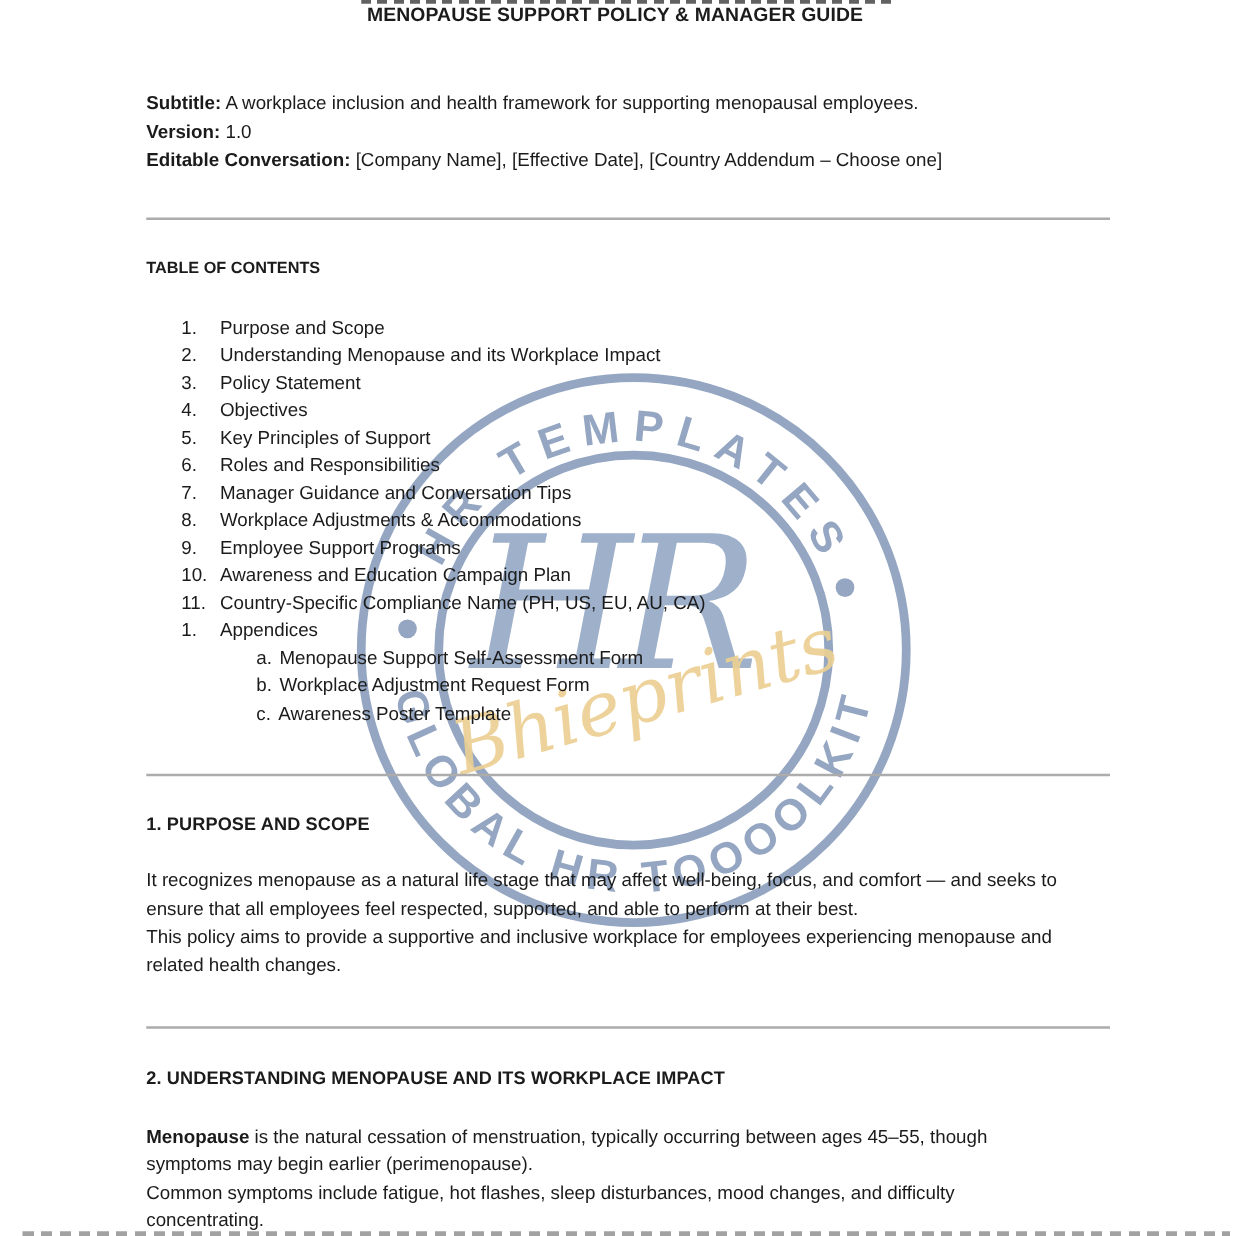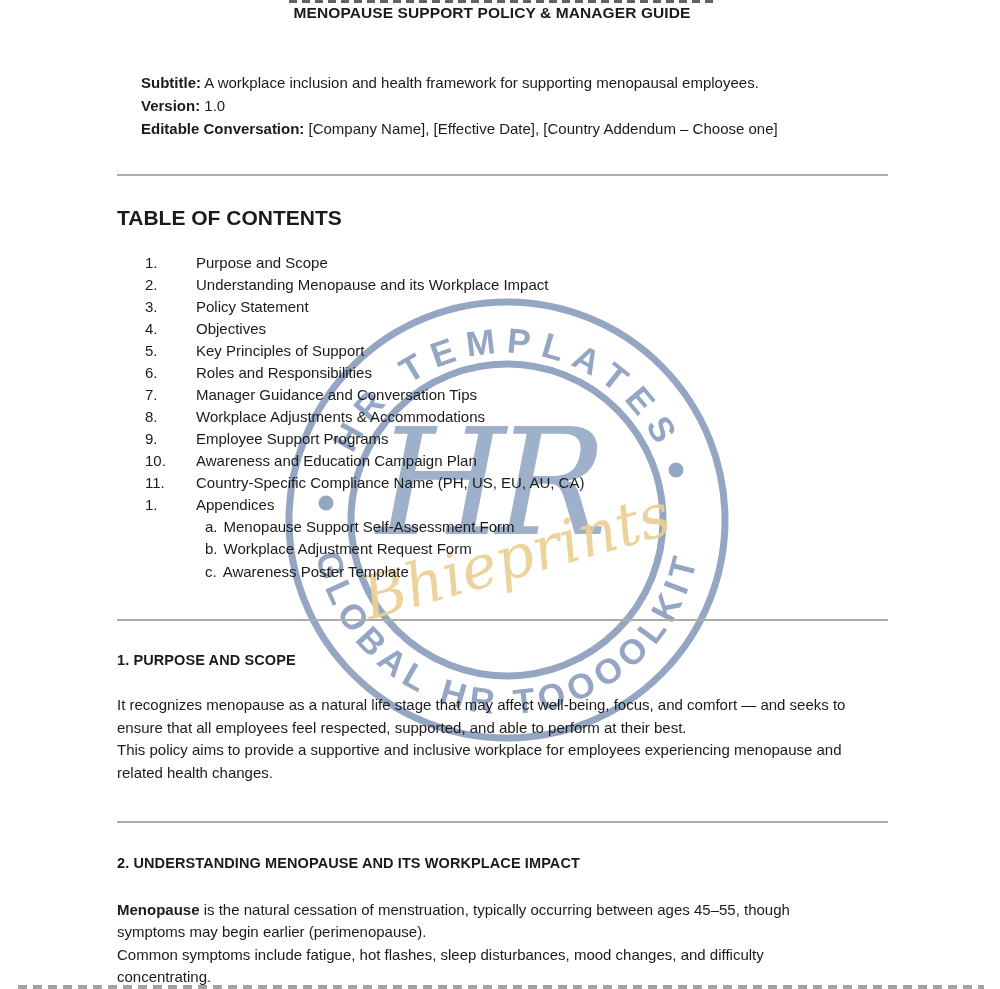--- a/index.html
+++ b/index.html
@@ -10,31 +10,31 @@
     -webkit-font-smoothing:antialiased;
   }
   
   .watermark-layer{position:absolute;inset:0;z-index:1;pointer-events:none;}
   
   .doc-layer{position:absolute;inset:0;z-index:2;}
   .doc-title{
     position:absolute;top:4px;left:0;width:984px;text-align:center;
     font-weight:bold;font-size:15.5px;letter-spacing:.1px;
   }
-  .meta-block{position:absolute;top:71px;left:117px;width:760px;font-size:15px;line-height:23px;margin-left:24px;}
+  .meta-block{position:absolute;top:71px;left:117px;width:760px;font-size:15px;line-height:23px;}
   .meta-label{font-weight:bold;}
   .rule{position:absolute;left:117px;width:771px;height:2px;background:#acacac;}
   .rule-1{top:174px;}
   .rule-2{top:619px;}
   .rule-3{top:821px;}
-  .toc-heading{position:absolute;top:206px;left:117px;font-weight:bold;font-size:21px;}
+  .toc-heading{position:absolute;top:206px;left:117px;font-weight:bold;font-size:13px;}
   .toc-list{position:absolute;top:252px;left:117px;width:760px;font-size:15px;}
   .toc-row{display:flex;line-height:22px;}
   .toc-num{flex:none;width:31px;margin-left:28px;}
-  .toc-label{flex:1;margin-left:20px;}
+  .toc-label{flex:1;}
   .toc-subrow{display:flex;line-height:22.3px;padding-left:88px;}
   .toc-subnum{flex:none;margin-right:6px;}
   .section-heading{position:absolute;left:117px;font-weight:bold;font-size:14.5px;letter-spacing:.1px;}
   .s1-head{top:652px;}
   .s2-head{top:855px;}
   .body-block{position:absolute;left:117px;width:745px;font-size:15px;}
   .s1-body{top:694px;line-height:22.7px;}
   .s2-body{top:899px;line-height:22.3px;}
   .body-block p{margin:0;}
   .lead-bold{font-weight:bold;}

